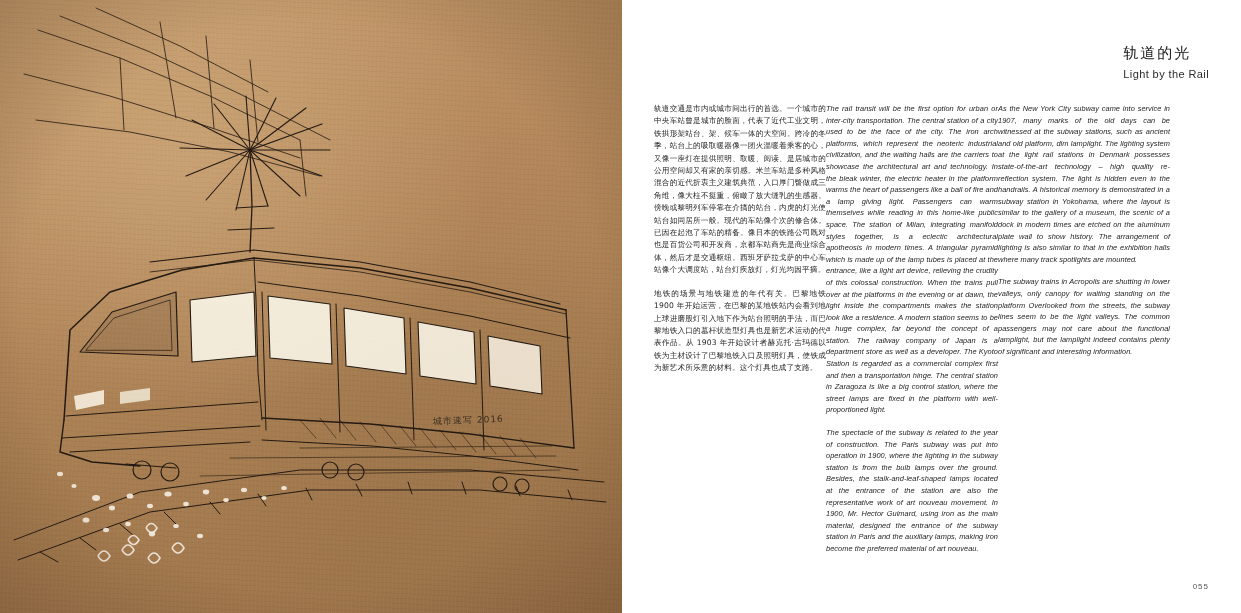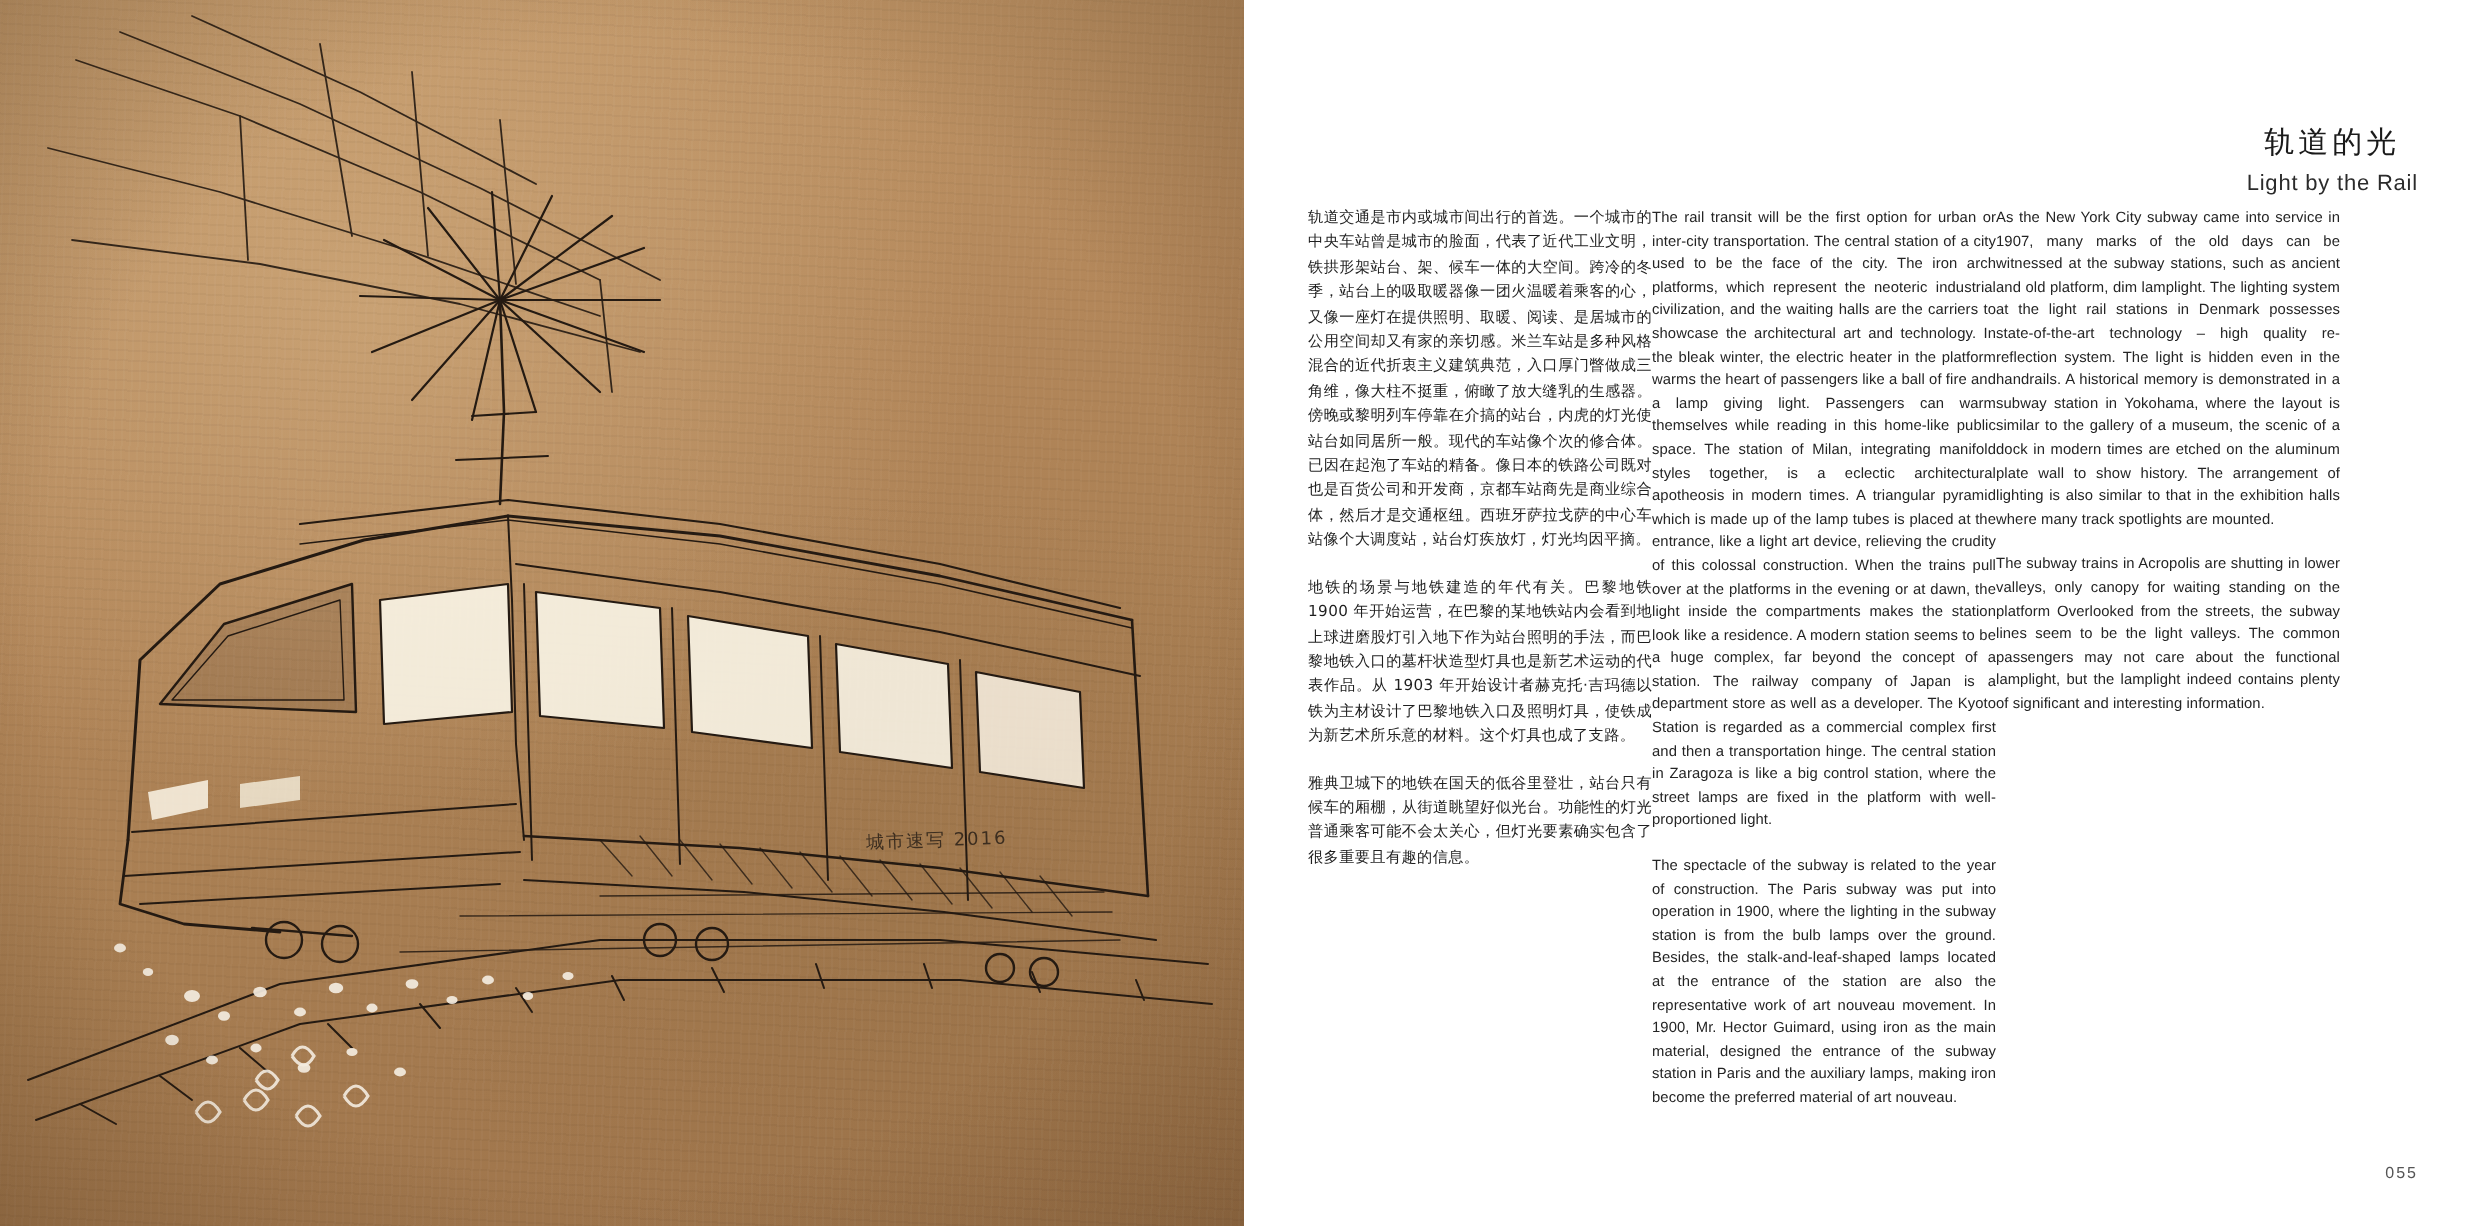--- a/index.html
+++ b/index.html
@@ -53,22 +53,22 @@
     font-family:"DejaVu Sans", sans-serif;
   }
   
   .page-right{
     position:relative;
     width:619px;height:613px;
     background:#ffffff;
   }
   .titles{
     position:absolute;
-    right:32px;top:62px;
-    text-align:center;
+    right:32px;top:44px;
+    text-align:left;
   }
   .title-cn{
     font-size:15px;
     color:#1a1a1a;
     letter-spacing:2px;
     font-family:"DejaVu Sans", sans-serif;
     margin-bottom:5px;
   }
   .title-en{
     font-size:11px;
@@ -91,20 +91,21 @@
     font-family:"DejaVu Sans", sans-serif;
     font-size:7.6px;
     line-height:12.4px;
     letter-spacing:.2px;
     color:#1f1f1f;
   }
   .col-en p{
     font-size:7.4px;
     line-height:11.6px;
     letter-spacing:.05px;
+    font-style:italic;
   }
   .folio{
     position:absolute;
     right:32px;bottom:22px;
     font-size:8px;
     color:#555;
     letter-spacing:1px;
   }
   .gutter-shadow{
     position:absolute;
@@ -287,21 +288,20 @@
     <div class="titles">
       <div class="title-cn">轨道的光</div>
       <div class="title-en">Light by the Rail</div>
     </div>
 
     <div class="columns">
 
       <div class="col col-cn">
         <p>轨道交通是市内或城市间出行的首选。一个城市的中央车站曾是城市的脸面，代表了近代工业文明，铁拱形架站台、架、候车一体的大空间。跨冷的冬季，站台上的吸取暖器像一团火温暖着乘客的心，又像一座灯在提供照明、取暖、阅读、是居城市的公用空间却又有家的亲切感。米兰车站是多种风格混合的近代折衷主义建筑典范，入口厚门瞥做成三角维，像大柱不挺重，俯瞰了放大缝乳的生感器。傍晚或黎明列车停靠在介搞的站台，内虎的灯光使站台如同居所一般。现代的车站像个次的修合体。已因在起泡了车站的精备。像日本的铁路公司既对也是百货公司和开发商，京都车站商先是商业综合体，然后才是交通枢纽。西班牙萨拉戈萨的中心车站像个大调度站，站台灯疾放灯，灯光均因平摘。</p>
         <p>地铁的场景与地铁建造的年代有关。巴黎地铁 1900 年开始运营，在巴黎的某地铁站内会看到地上球进磨股灯引入地下作为站台照明的手法，而巴黎地铁入口的墓杆状造型灯具也是新艺术运动的代表作品。从 1903 年开始设计者赫克托·吉玛德以铁为主材设计了巴黎地铁入口及照明灯具，使铁成为新艺术所乐意的材料。这个灯具也成了支路。</p>
-        <p>雅典卫城下的地铁在国天的低谷里登壮，站台只有候车的厢棚，从街道眺望好似光台。功能性的灯光普通乘客可能不会太关心，但灯光要素确实包含了很多重要且有趣的信息。</p>
       </div>
 
       <div class="col col-en">
         <p>The rail transit will be the first option for urban or inter-city transportation. The central station of a city used to be the face of the city. The iron arch platforms, which represent the neoteric industrial civilization, and the waiting halls are the carriers to showcase the architectural art and technology. In the bleak winter, the electric heater in the platform warms the heart of passengers like a ball of fire and a lamp giving light. Passengers can warm themselves while reading in this home-like public space. The station of Milan, integrating manifold styles together, is a eclectic architectural apotheosis in modern times. A triangular pyramid which is made up of the lamp tubes is placed at the entrance, like a light art device, relieving the crudity of this colossal construction. When the trains pull over at the platforms in the evening or at dawn, the light inside the compartments makes the station look like a residence. A modern station seems to be a huge complex, far beyond the concept of a station. The railway company of Japan is a department store as well as a developer. The Kyoto Station is regarded as a commercial complex first and then a transportation hinge. The central station in Zaragoza is like a big control station, where the street lamps are fixed in the platform with well-proportioned light.</p>
         <p>The spectacle of the subway is related to the year of construction. The Paris subway was put into operation in 1900, where the lighting in the subway station is from the bulb lamps over the ground. Besides, the stalk-and-leaf-shaped lamps located at the entrance of the station are also the representative work of art nouveau movement. In 1900, Mr. Hector Guimard, using iron as the main material, designed the entrance of the subway station in Paris and the auxiliary lamps, making iron become the preferred material of art nouveau.</p>
       </div>
 
       <div class="col col-en">
         <p>As the New York City subway came into service in 1907, many marks of the old days can be witnessed at the subway stations, such as ancient and old platform, dim lamplight. The lighting system at the light rail stations in Denmark possesses state-of-the-art technology – high quality re-reflection system. The light is hidden even in the handrails. A historical memory is demonstrated in a subway station in Yokohama, where the layout is similar to the gallery of a museum, the scenic of a dock in modern times are etched on the aluminum plate wall to show history. The arrangement of lighting is also similar to that in the exhibition halls where many track spotlights are mounted.</p>
         <p>The subway trains in Acropolis are shutting in lower valleys, only canopy for waiting standing on the platform Overlooked from the streets, the subway lines seem to be the light valleys. The common passengers may not care about the functional lamplight, but the lamplight indeed contains plenty of significant and interesting information.</p>

